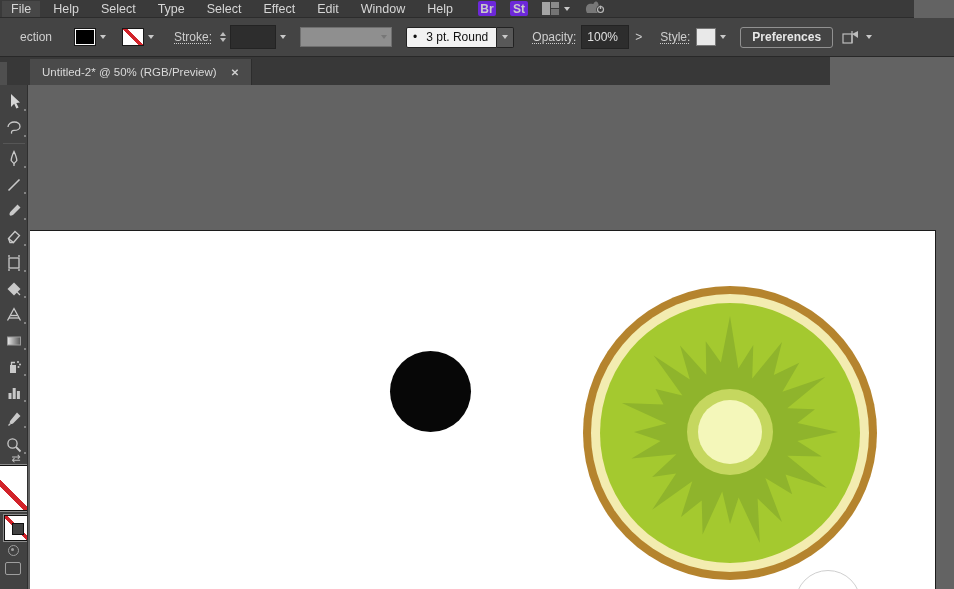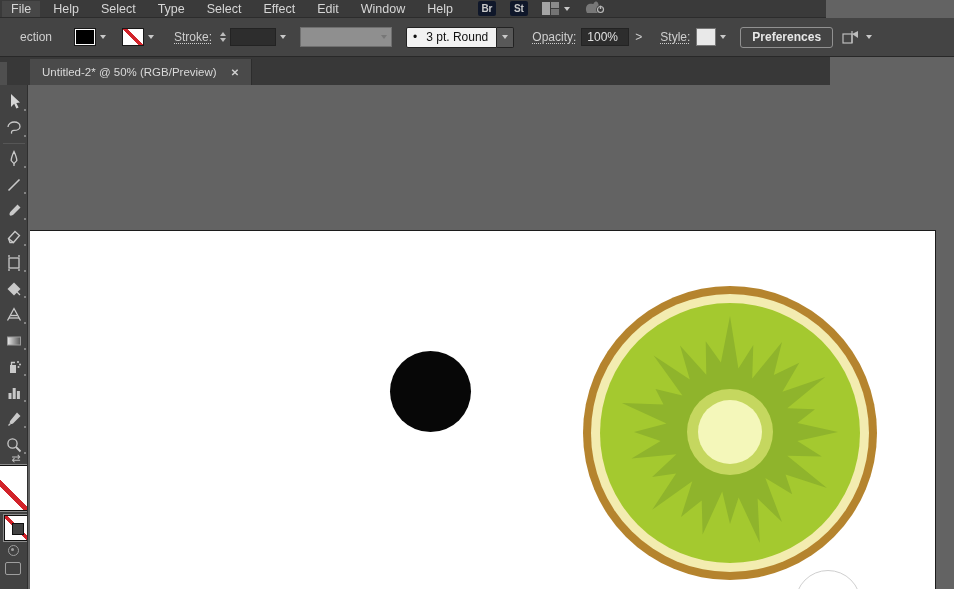--- a/index.html
+++ b/index.html
@@ -1,28 +1,28 @@
 <!DOCTYPE html>
 <html><head>
 <meta charset="utf-8">
 <style>
   * { margin:0; padding:0; box-sizing:border-box; }
   html,body { width:954px; height:589px; overflow:hidden; }
   body { font-family:"Liberation Sans", sans-serif; background:#636363; }
   .app { position:relative; width:954px; height:589px; overflow:hidden; }
 
   
-  .menubar { position:absolute; left:0; top:0; width:826px; height:18px;
+  .menubar { position:absolute; left:0; top:0; width:914px; height:18px;
     background:#3a3a3a; border-bottom:1px solid #2c2c2c;
     display:flex; align-items:center; color:#d6d6d6; font-size:12.5px; }
   .menu-item { padding:1px 9px; margin:0 2px; cursor:default; white-space:nowrap; }
   .menu-item:first-child { background:#474747; margin-left:2px; }
   .menubar-icons { display:flex; align-items:center; margin-left:14px; gap:14px; }
-  .badge { width:18px; height:15px; background:#0f172a; border-radius:2px;
-    color:#c9c9c9; font-size:10px; font-weight:bold; display:flex;
+  .badge { width:18px; height:15px; background:#6d28d9; border-radius:2px;
+    color:#c9c9c9; font-size:12px; font-weight:bold; display:flex;
     align-items:center; justify-content:center; }
   .chev { width:0; height:0; border-left:3.5px solid transparent;
     border-right:3.5px solid transparent; border-top:4px solid #c9c9c9; display:inline-block; }
   .iconrow { display:flex; align-items:center; gap:5px; }
 
   
   .controlbar { position:absolute; left:0; top:18px; width:954px; height:39px;
     background:#444444; border-bottom:1px solid #282828;
     display:flex; align-items:center; color:#cfcfcf; font-size:12px; }
   .cb-label { color:#cfcfcf;margin-left:20px; }
@@ -30,21 +30,21 @@
   .swatch-fill { width:22px; height:18px; background:#000;
     box-shadow:inset 0 0 0 1px #fff; border:1px solid #181818; margin-left:22px; }
   .swatch-none { width:22px; height:18px; border:1px solid #181818; margin-left:10px;
     background:linear-gradient(45deg,#fff 43%,#d2232a 43%,#d2232a 57%,#fff 57%); }
   .cb-chev { margin:0 6px 0 4px; }
   .stepper { display:flex; flex-direction:column; gap:2px; margin:0 4px 0 8px; }
   .stepper i { width:0; height:0; border-left:3.5px solid transparent;
     border-right:3.5px solid transparent; display:block; }
   .stepper .up { border-bottom:4px solid #bdbdbd; }
   .stepper .dn { border-top:4px solid #bdbdbd; }
-  .field-dark { background:#2d2d2d; border:1px solid #232323; height:18px; color:#e0e0e0;
+  .field-dark { background:#2d2d2d; border:1px solid #232323; height:24px; color:#e0e0e0;
     display:flex; align-items:center; padding:0 5px; }
   .field-disabled { background:#8f8f8f; border:1px solid #6f6f6f; height:20px; width:92px;
     margin-left:8px; display:flex; align-items:center; justify-content:flex-end; padding-right:4px; }
   .field-disabled .chev { border-top-color:#777; }
   .brush-field { display:flex; align-items:center; margin-left:14px; height:21px; }
   .brush-value { background:#f2f2f2; color:#111; height:21px; min-width:84px;
     display:flex; align-items:center; padding:0 8px 0 6px; border:1px solid #222;
     border-radius:2px 0 0 2px; gap:9px; font-size:12px; }
   .brush-chev-btn { width:17px; height:21px; background:#585858; border:1px solid #222;
     border-left:none; display:flex; align-items:center; justify-content:center;

